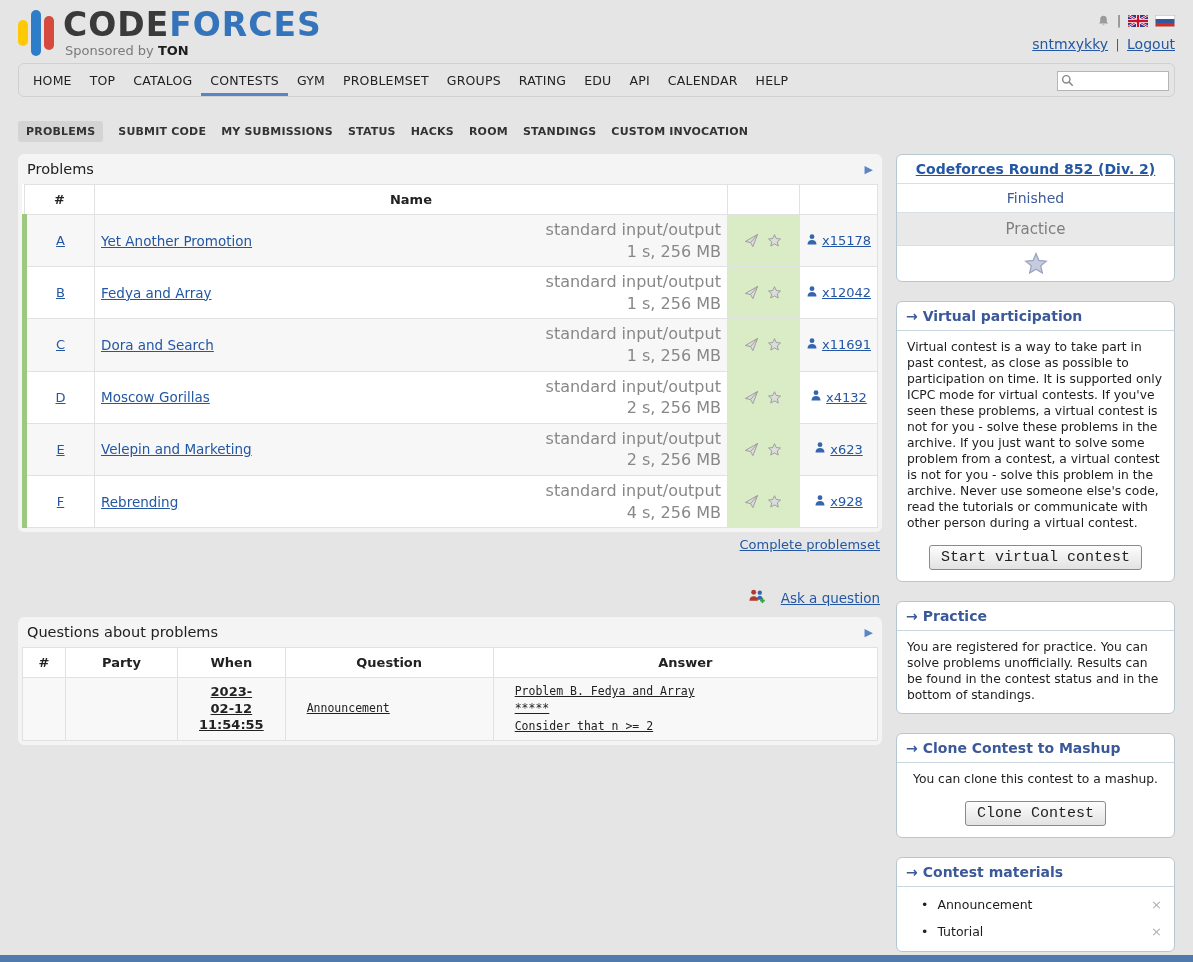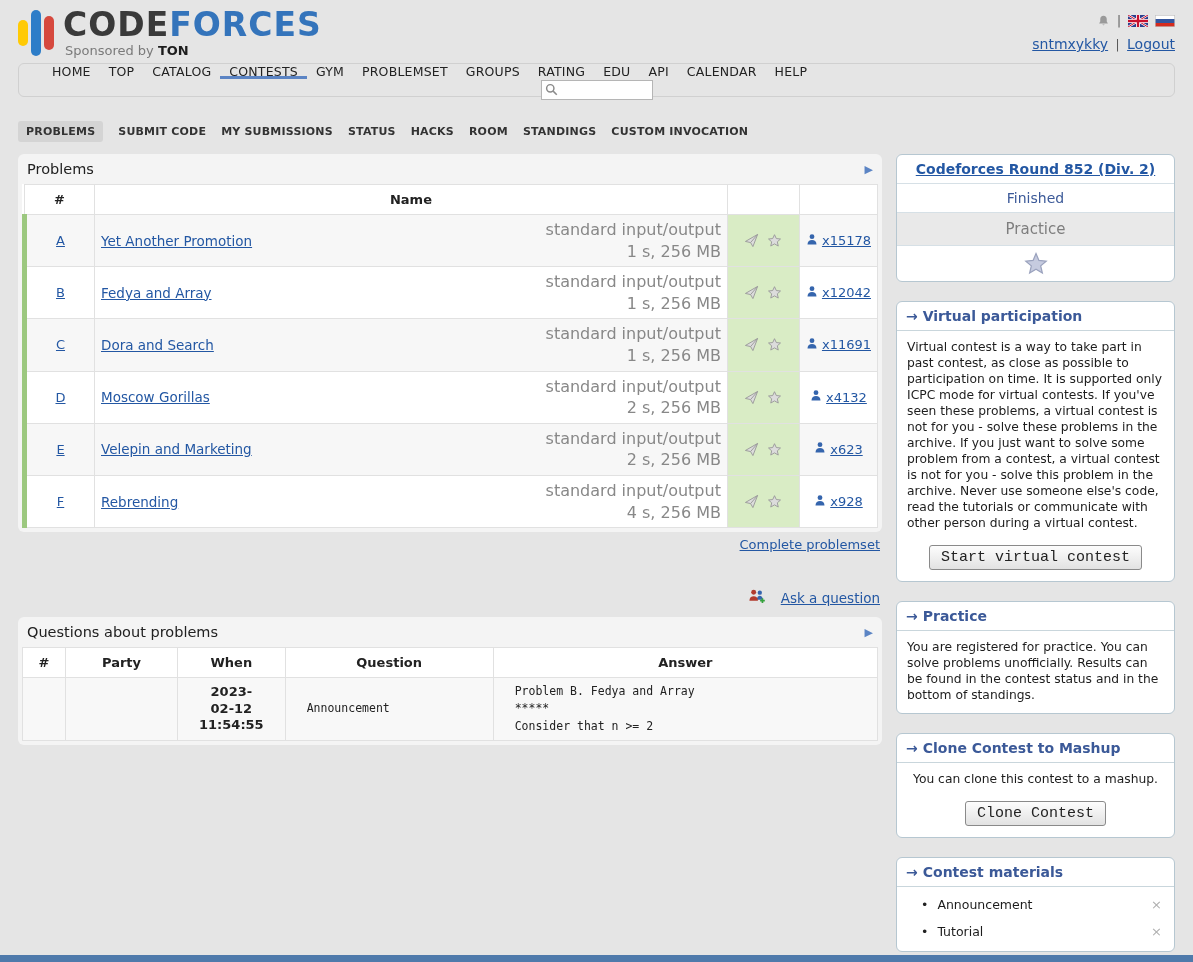--- a/index.html
+++ b/index.html
@@ -23,21 +23,21 @@
   .logo-sub .ton { color:#1d1d1d; font-weight:bold; }
   .user-area { text-align:right; padding-top:4px; }
   .top-icons { display:flex; justify-content:flex-end; align-items:center; gap:7px; height:18px; }
   .sep { color:#555; font-size:12px; }
   .flag { display:inline-flex; cursor:pointer; line-height:0; }
   .user-links { margin-top:6px; font-size:14px; }
   .user-links .sep { margin:0 3px; }
 
   
   .main-nav { margin:4px 18px 0 18px; border:1px solid #d0d0d0; border-radius:6px; height:34px;
-              display:flex; align-items:stretch; justify-content:space-between; padding:0 24px;flex-direction:column; }
+              display:flex; align-items:stretch; justify-content:space-between; padding:0 5px; }
   .nav-items { display:flex; align-items:stretch; }
   .nav-link { display:flex; align-items:center; padding:0 9px; font-size:12.5px; color:#222;
               text-decoration:none; letter-spacing:.2px; }
   .nav-link.active { box-shadow: inset 0 -3px 0 #5b84c4; }
   .search { position:relative; align-self:center; }
   .search svg { position:absolute; left:4px; top:4px; }
   .search input { width:112px; height:20px; border:1px solid #b5b5b5; padding:1px 4px 1px 21px;
                   font-size:12px; font-family:inherit; }
 
   
@@ -72,21 +72,21 @@
   .icons-wrap { display:flex; justify-content:center; align-items:center; gap:8px; }
   .icon-btn { line-height:0; cursor:pointer; }
   td.solved-cell { text-align:center; }
   .solved-wrap { display:inline-flex; align-items:center; gap:4px; }
   .below-table { text-align:right; margin:5px 2px 0 0; font-size:13px; }
   .ask-q { display:flex; justify-content:flex-end; align-items:center; gap:16px; margin:36px 2px 10px 0;
            font-size:13.5px; }
 
   
   .q-table th, .q-table td { vertical-align:middle; }
-  .q-table td { background:#f8f8f8; padding:5px 21px; }
+  .q-table td { background:#f8f8f8; padding:5px 21px;text-decoration:underline; }
   .qcol-num { width:40px; }
   .qcol-party { width:112px; }
   .qcol-when { width:72px; }
   .qcol-question { width:208px; }
   td.q-when { font-weight:bold; text-align:center; font-size:13px; line-height:1.3; }
   .mono { font-family:"DejaVu Sans Mono","Liberation Mono",monospace; font-size:11.5px; line-height:1.5; }
   td.q-answer { white-space:pre-line; }
   .q-row td { height:62px; }
 
   

